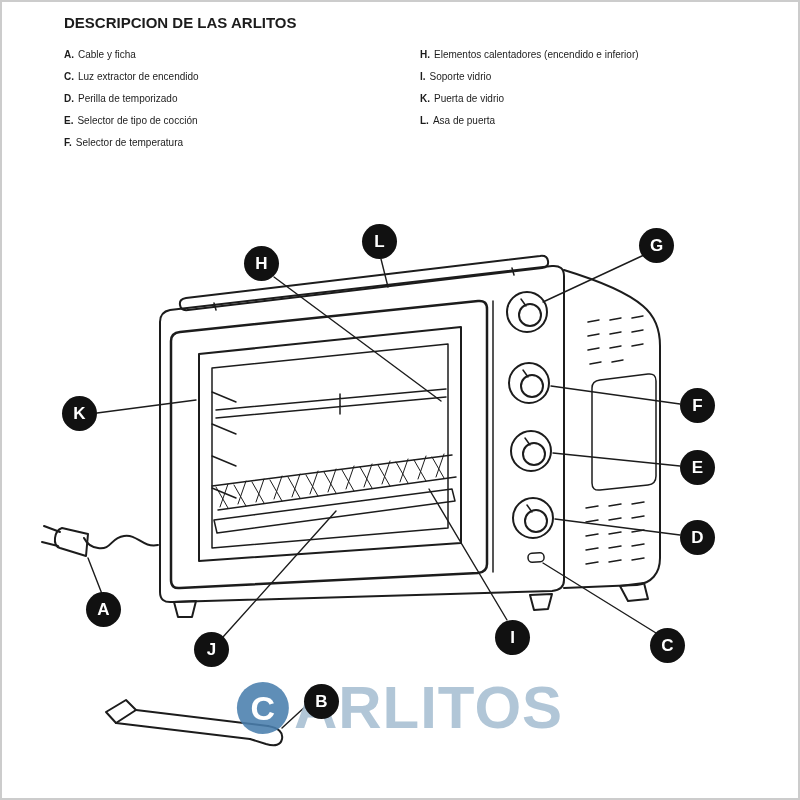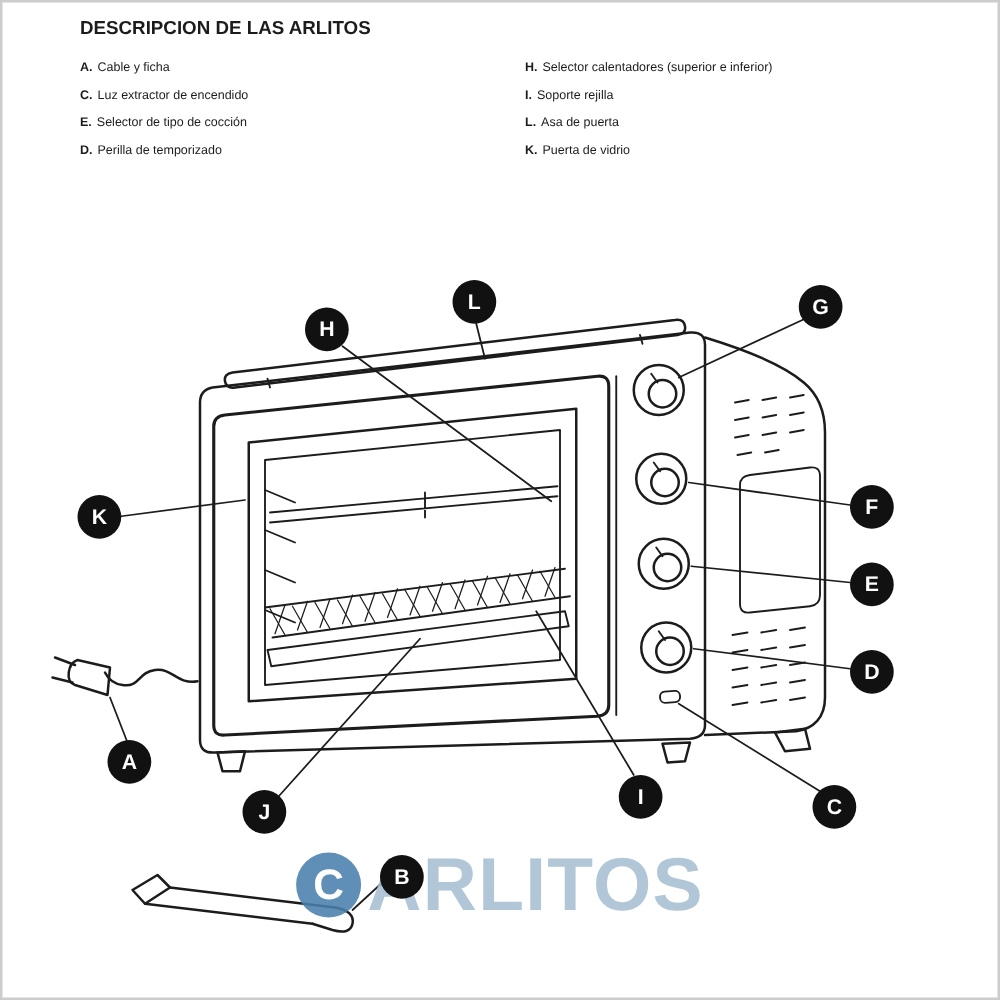--- a/index.html
+++ b/index.html
@@ -43,29 +43,30 @@
 </head>
 <body>
 
 <div class="frame"></div>
 
 <h1 class="page-title">DESCRIPCION DE LAS ARLITOS</h1>
 
 <div class="parts-list list-left">
   <div class="part-item"><span class="part-letter">A.</span><span class="part-label">Cable y ficha</span></div>
   <div class="part-item"><span class="part-letter">C.</span><span class="part-label">Luz extractor de encendido</span></div>
+  <div class="part-item"><span class="part-letter">D.</span><span class="part-label">Perilla de temporizado</span></div>
   <div class="part-item"><span class="part-letter">E.</span><span class="part-label">Selector de tipo de cocción</span></div>
-  <div class="part-item"><span class="part-letter">D.</span><span class="part-label">Perilla de temporizado</span></div>
+  <div class="part-item"><span class="part-letter">F.</span><span class="part-label">Selector de temperatura</span></div>
 </div>
 
 <div class="parts-list list-right">
-  <div class="part-item"><span class="part-letter">H.</span><span class="part-label">Selector calentadores (superior e inferior)</span></div>
-  <div class="part-item"><span class="part-letter">I.</span><span class="part-label">Soporte rejilla</span></div>
+  <div class="part-item"><span class="part-letter">H.</span><span class="part-label">Elementos calentadores (encendido e inferior)</span></div>
+  <div class="part-item"><span class="part-letter">I.</span><span class="part-label">Soporte vidrio</span></div>
+  <div class="part-item"><span class="part-letter">K.</span><span class="part-label">Puerta de vidrio</span></div>
   <div class="part-item"><span class="part-letter">L.</span><span class="part-label">Asa de puerta</span></div>
-  <div class="part-item"><span class="part-letter">K.</span><span class="part-label">Puerta de vidrio</span></div>
 </div>
 
 <svg class="drawing" width="800" height="800" viewBox="0 0 800 800" aria-hidden="true">
   <g stroke="var(--ink,#1c1c1c)" fill="none" stroke-width="2" stroke-linejoin="round" stroke-linecap="round">
 
     <path d="M158 545 C 142 548, 138 534, 124 536 C 110 538, 112 550, 98 548 C 90 547, 86 542, 84 538"></path>
 
     <path d="M62 528 L88 534 L86 556 L60 548 Q54 546 55 538 Q56 530 62 528 Z"></path>
     <path d="M60 532 L44 526 M58 546 L42 542"></path>
 

